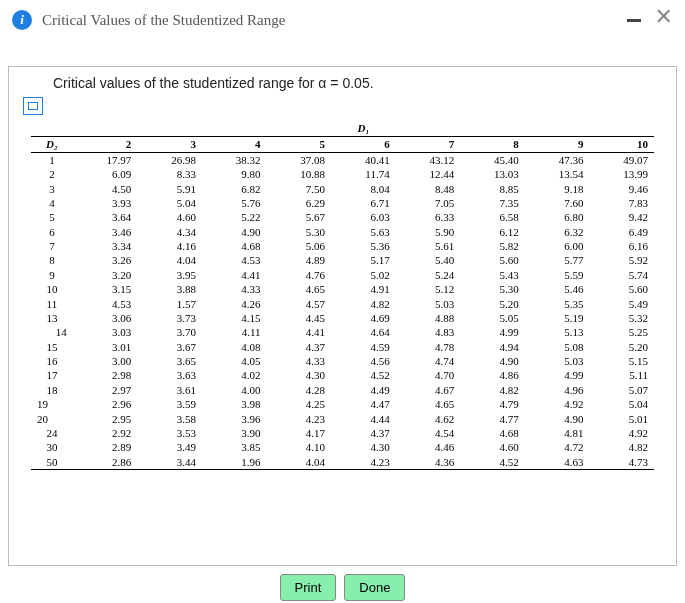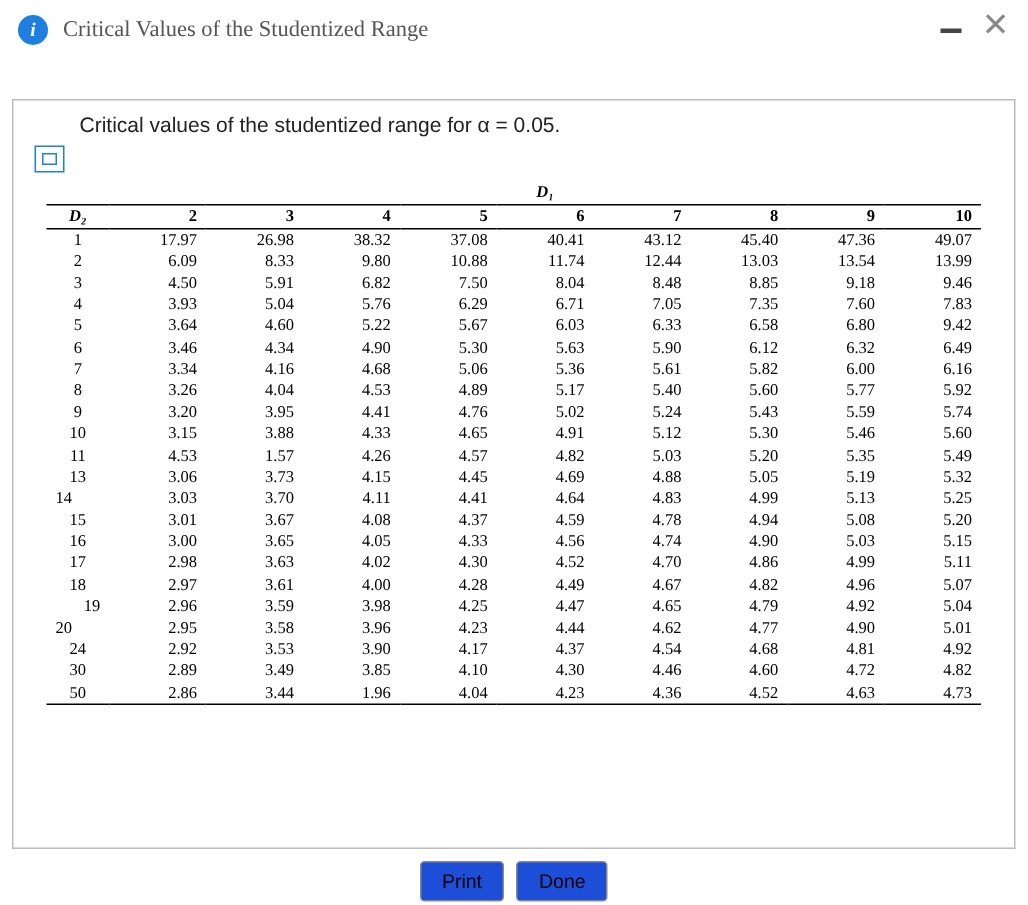--- a/index.html
+++ b/index.html
@@ -115,21 +115,21 @@
   .button-bar {
     width: 100%;
     display:flex;
     justify-content:center;
     gap: 8px;
     margin-top: 6px;
   }
   .btn {
     font-size: 13px;
     padding: 5px 14px;
-    background: #1d4ed8;
+    background: #86efac;
     border: 1px solid #888;
     border-radius: 3px;
   }
 </style>
 </head>
 <body>
 
 <div class="titlebar">
   <div class="info-icon">i</div>
   <div class="title-text">Critical Values of the Studentized Range</div>
@@ -305,21 +305,21 @@
             <td>3.73</td>
             <td>4.15</td>
             <td>4.45</td>
             <td>4.69</td>
             <td>4.88</td>
             <td>5.05</td>
             <td>5.19</td>
             <td>5.32</td>
           </tr>
           <tr>
-            <td style="text-align: left;">14</td>
+            <td style="text-align: right;">14</td>
             <td>3.03</td>
             <td>3.70</td>
             <td>4.11</td>
             <td>4.41</td>
             <td>4.64</td>
             <td>4.83</td>
             <td>4.99</td>
             <td>5.13</td>
             <td>5.25</td>
           </tr>
@@ -365,21 +365,21 @@
             <td>3.61</td>
             <td>4.00</td>
             <td>4.28</td>
             <td>4.49</td>
             <td>4.67</td>
             <td>4.82</td>
             <td>4.96</td>
             <td>5.07</td>
           </tr>
           <tr>
-            <td style="text-align: right; margin-top: 44px;">19</td>
+            <td style="text-align: left; margin-top: 44px;">19</td>
             <td>2.96</td>
             <td>3.59</td>
             <td>3.98</td>
             <td>4.25</td>
             <td>4.47</td>
             <td>4.65</td>
             <td>4.79</td>
             <td>4.92</td>
             <td>5.04</td>
           </tr>

